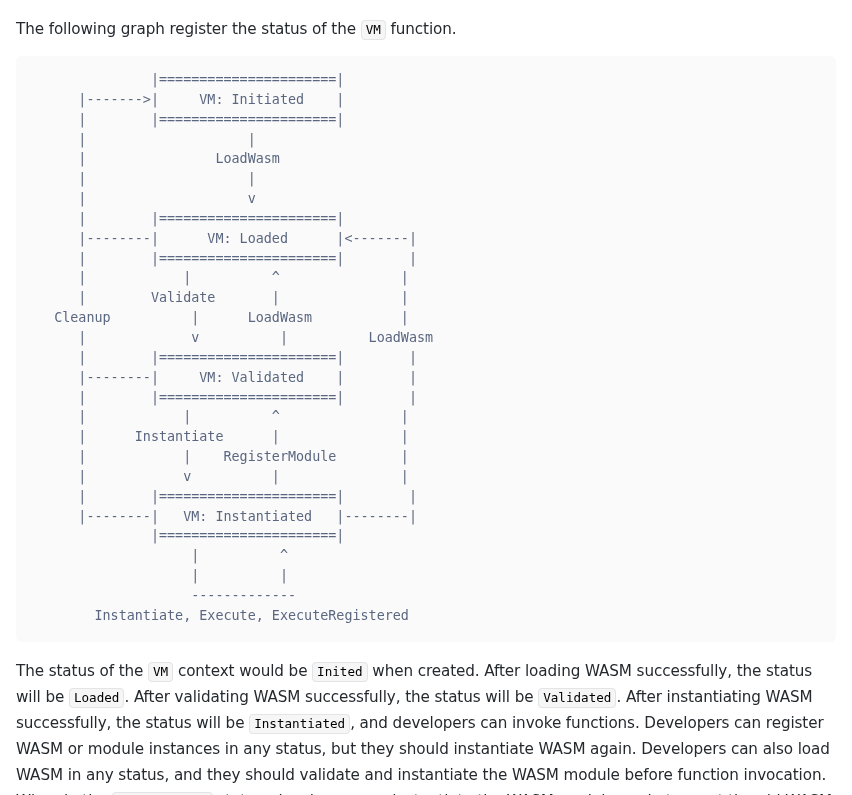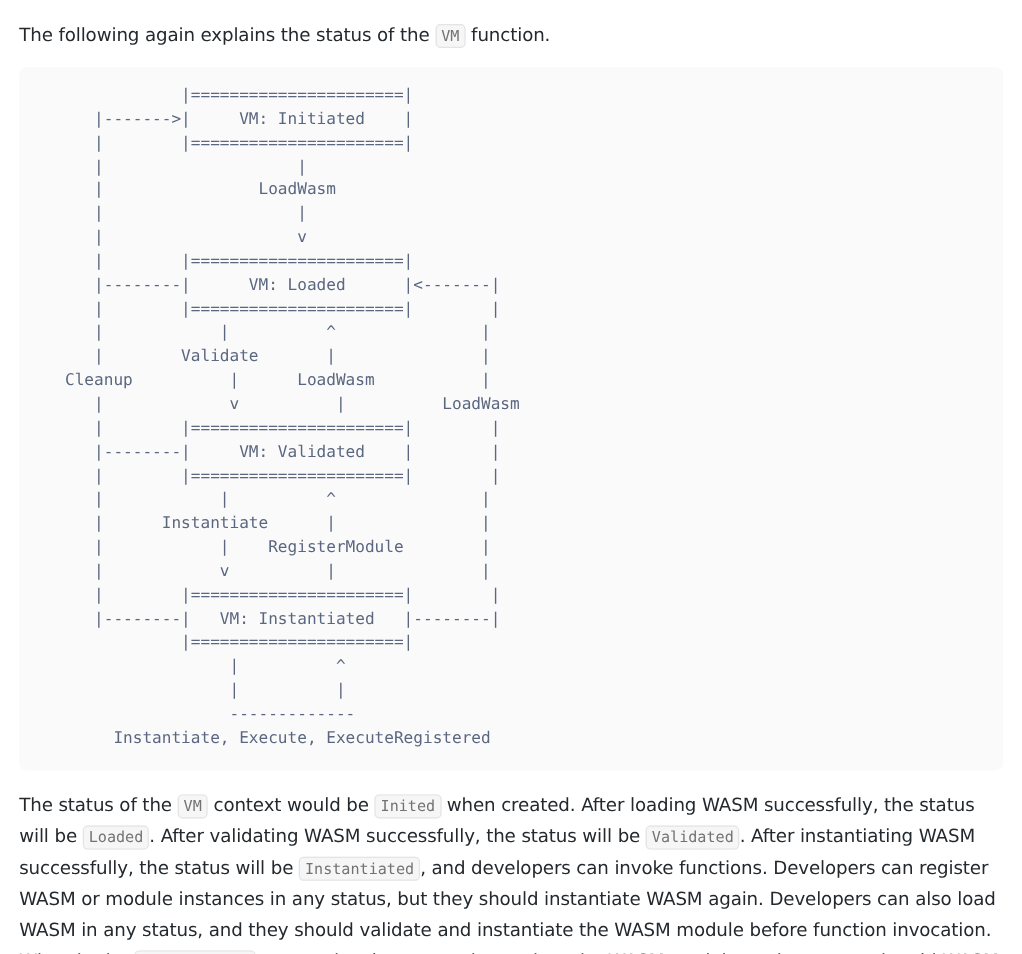--- a/index.html
+++ b/index.html
@@ -37,21 +37,21 @@
   }
 
   
   code.ic {
     font-family: "DejaVu Sans Mono", monospace;
     font-size: 12.6px;
     background: #f6f6f7;
     border: 1px solid #e3e4e6;
     border-radius: 4px;
     padding: 1px 4px 2px 4px;
-    color: #737373;
+    color: #000000;
     white-space: nowrap;
     line-height: 1;
     letter-spacing: 0;
     text-align: right;
   }
 
   
   .codeblock {
     background: #fafafa;
     border-radius: 6px;
@@ -73,21 +73,21 @@
   .diagram-line {
     display: block;
     min-height: 19.85px;
   }
 </style>
 </head>
 <body>
 
 <div class="page">
 
-  <p class="para para-intro"><span>The following again explains the status of the </span><code class="ic">VM</code><span> function.</span></p>
+  <p class="para para-intro"><span>The following graph register the status of the </span><code class="ic">VM</code><span> function.</span></p>
 
   <div class="codeblock">
     <pre><span class="diagram-line">               |======================|</span><span class="diagram-line">      |-------&gt;|     VM: Initiated    |</span><span class="diagram-line">      |        |======================|</span><span class="diagram-line">      |                    |</span><span class="diagram-line">      |                LoadWasm</span><span class="diagram-line">      |                    |</span><span class="diagram-line">      |                    v</span><span class="diagram-line">      |        |======================|</span><span class="diagram-line">      |--------|      VM: Loaded      |&lt;-------|</span><span class="diagram-line">      |        |======================|        |</span><span class="diagram-line">      |            |          ^               |</span><span class="diagram-line">      |        Validate       |               |</span><span class="diagram-line">   Cleanup          |      LoadWasm           |</span><span class="diagram-line">      |             v          |          LoadWasm</span><span class="diagram-line">      |        |======================|        |</span><span class="diagram-line">      |--------|     VM: Validated    |        |</span><span class="diagram-line">      |        |======================|        |</span><span class="diagram-line">      |            |          ^               |</span><span class="diagram-line">      |      Instantiate      |               |</span><span class="diagram-line">      |            |    RegisterModule        |</span><span class="diagram-line">      |            v          |               |</span><span class="diagram-line">      |        |======================|        |</span><span class="diagram-line">      |--------|   VM: Instantiated   |--------|</span><span class="diagram-line">               |======================|</span><span class="diagram-line">                    |          ^</span><span class="diagram-line">                    |          |</span><span class="diagram-line">                    -------------</span><span class="diagram-line">        Instantiate, Execute, ExecuteRegistered</span></pre>
   </div>
 
   <p class="para para-outro"><span>The status of the </span><code class="ic">VM</code><span> context would be </span><code class="ic">Inited</code><span> when created. After loading WASM successfully, the status will be </span><code class="ic">Loaded</code><span>. After validating WASM successfully, the status will be </span><code class="ic">Validated</code><span>. After instantiating WASM successfully, the status will be </span><code class="ic">Instantiated</code><span>, and developers can invoke functions. Developers can register WASM or module instances in any status, but they should instantiate WASM again. Developers can also load WASM in any status, and they should validate and instantiate the WASM module before function invocation. When in the </span><code class="ic">Instantiated</code><span> status, developers can instantiate the WASM module again to reset the old WASM runtime structures.</span></p>
 
 </div>
 
 </body></html>

